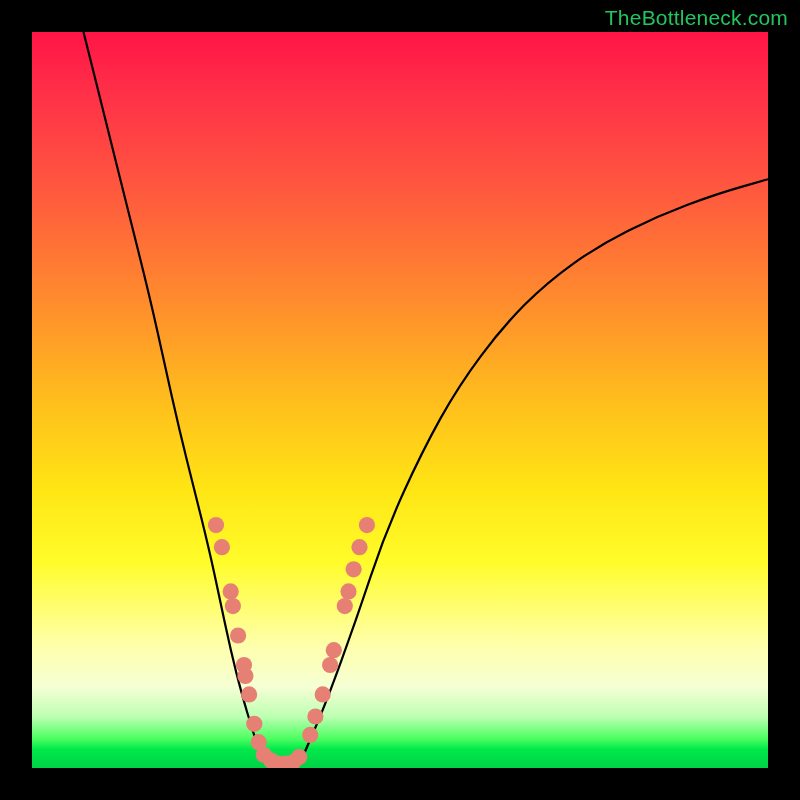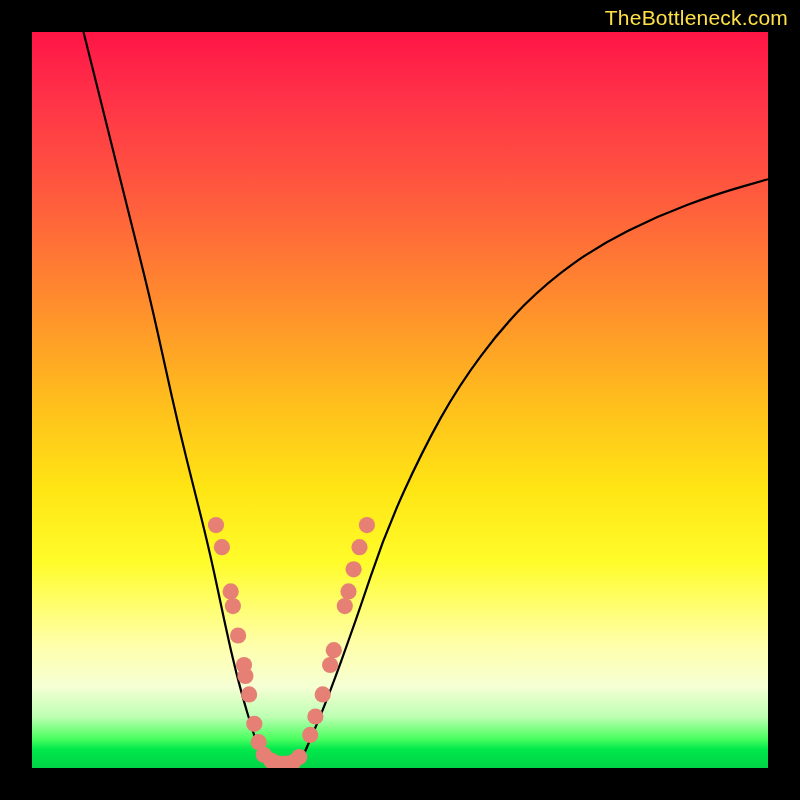--- a/index.html
+++ b/index.html
@@ -40,21 +40,21 @@
       #beffb3 93%,
       #4cff61 96%,
       #00e84b 97.5%,
       #00d346 100%
     );
   }
   .watermark {
     position: absolute;
     top: 6px;
     right: 12px;
-    color: #fde047;
+    color: #22c55e;
     font-size: 21px;
     font-weight: 500;
     letter-spacing: 0.2px;
     user-select: none;
   }
   svg.curve {
     position: absolute;
     left: 0;
     top: 0;
     width: 736px;

